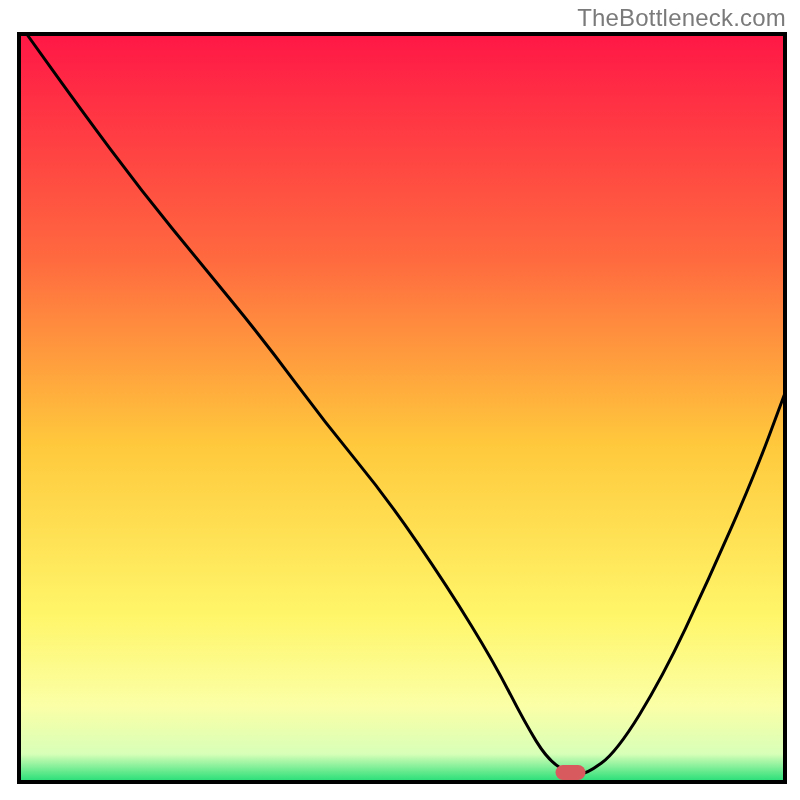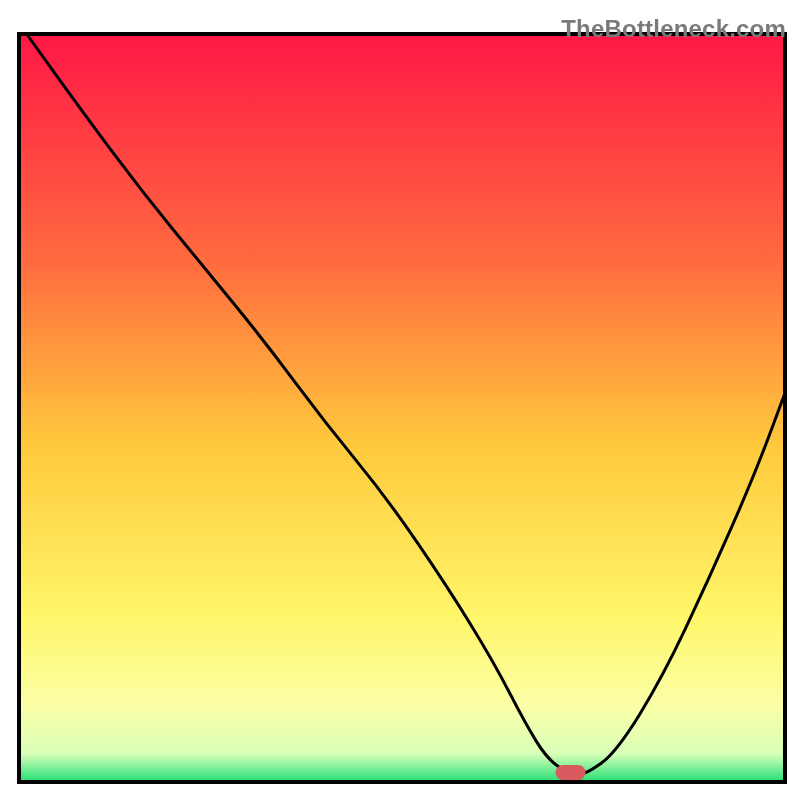--- a/index.html
+++ b/index.html
@@ -14,24 +14,23 @@
   .wrap {
     position: relative;
     width: 800px;
     height: 800px;
   }
   .watermark {
     position: absolute;
     top: 4px;
     right: 14px;
     font-size: 24px;
-    font-weight: 700;
+    font-weight: 400;
     color: #7a7a7a;
     letter-spacing: 0.2px;
-    margin-top: 11px;
   }
   svg {
     display: block;
   }
 </style>
 </head>
 <body>
 
 <div class="wrap">
   <div class="watermark">TheBottleneck.com</div>

